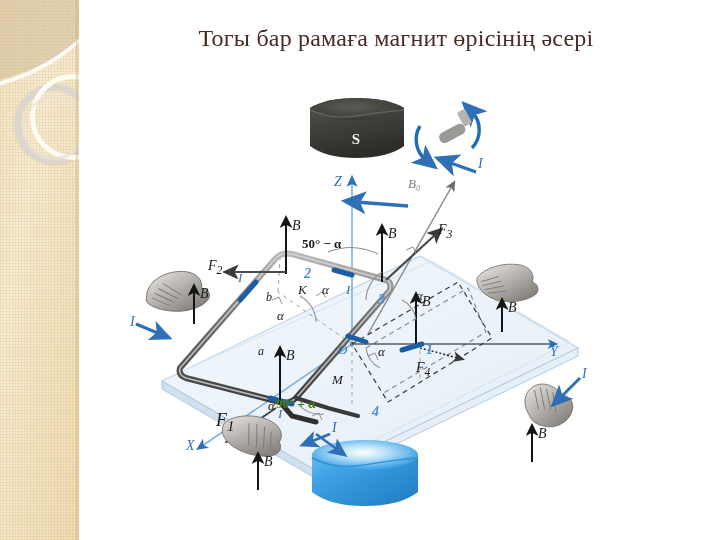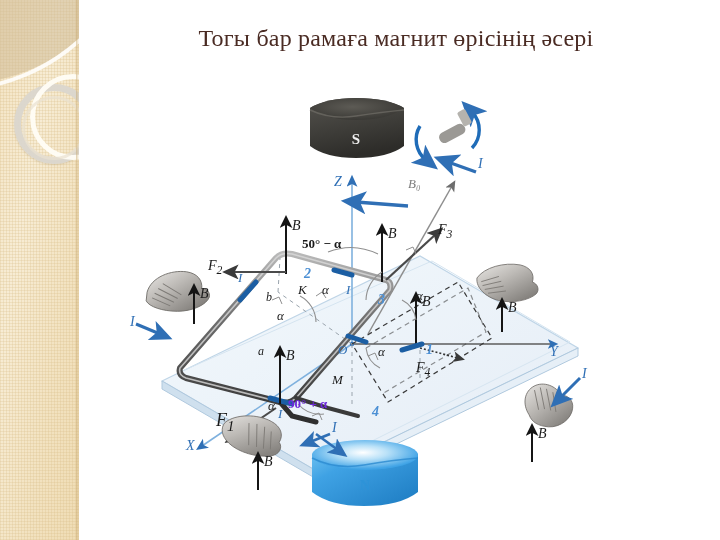--- a/index.html
+++ b/index.html
@@ -348,21 +348,21 @@
     </svg>
 
     <span class="lbl blue" style="left:214px; top:88px;  font-size:14px;">Z</span>
     <span class="lbl blue" style="left:430px; top:258px; font-size:14px;">Y</span>
     <span class="lbl blue" style="left:66px;  top:352px; font-size:14px;">X</span>
     <span class="lbl blue" style="left:218px; top:256px; font-size:13px;">O</span>
 
     <span class="lbl" style="left:288px; top:90px; font-size:13px; color:#7b7b7b;">B₀</span>
 
     <span class="lbl bold" style="left:182px; top:150px; font-size:13px; color:#1a1a1a;">50° − α</span>
-    <span class="lbl bold" style="left:168px; top:310px; font-size:13px; color:#6d28d9;">90° + α</span>
+    <span class="lbl bold" style="left:156px; top:310px; font-size:13px; color:#4d7c0f;">90° + α</span>
     <span class="lbl black" style="left:202px; top:196px; font-size:13px;">α</span>
     <span class="lbl black" style="left:157px; top:222px; font-size:13px;">α</span>
     <span class="lbl black" style="left:258px; top:258px; font-size:13px;">α</span>
     <span class="lbl black" style="left:296px; top:202px; font-size:13px;">α</span>
     <span class="lbl black" style="left:148px; top:312px; font-size:13px;">α</span>
 
     <span class="lbl black" style="left:178px; top:196px; font-size:13px;">K</span>
     <span class="lbl black" style="left:212px; top:286px; font-size:13px;">M</span>
     <span class="lbl black" style="left:138px; top:258px; font-size:12px;">a</span>
     <span class="lbl black" style="left:146px; top:204px; font-size:12px;">b</span>

